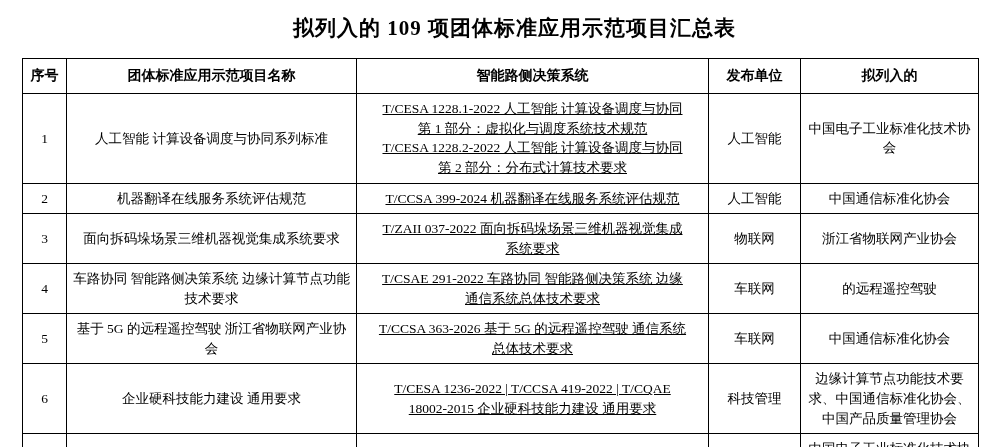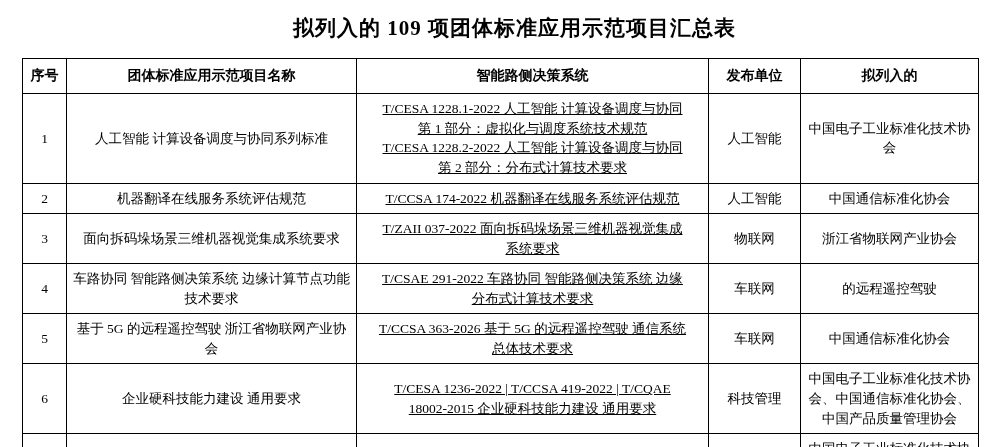--- a/index.html
+++ b/index.html
@@ -119,21 +119,21 @@
             <span class="code-line">第 2 部分：分布式计算技术要求</span>
           </td>
           <td class="field">人工智能</td>
           <td class="org">中国电子工业标准化技术协会</td>
         </tr>
 
         <tr>
           <td class="idx">2</td>
           <td class="name">机器翻译在线服务系统评估规范</td>
           <td class="code">
-            <span class="code-line">T/CCSA 174-2022  机器翻译在线服务系统评估规范</span>
+            <span class="code-line">T/CCSA 399-2024  机器翻译在线服务系统评估规范</span>
           </td>
           <td class="field">人工智能</td>
           <td class="org">中国通信标准化协会</td>
         </tr>
 
         <tr>
           <td class="idx">3</td>
           <td class="name">面向拆码垛场景三维机器视觉集成系统要求</td>
           <td class="code">
             <span class="code-line">T/ZAII 037-2022  面向拆码垛场景三维机器视觉集成</span>
@@ -141,21 +141,21 @@
           </td>
           <td class="field">物联网</td>
           <td class="org">浙江省物联网产业协会</td>
         </tr>
 
         <tr>
           <td class="idx">4</td>
           <td class="name">车路协同  智能路侧决策系统  边缘计算节点功能技术要求</td>
           <td class="code">
             <span class="code-line">T/CSAE 291-2022  车路协同  智能路侧决策系统  边缘</span>
-            <span class="code-line">分布式计算技术要求</span>
+            <span class="code-line">通信系统总体技术要求</span>
           </td>
           <td class="field">车联网</td>
           <td class="org">的远程遥控驾驶</td>
         </tr>
 
         <tr>
           <td class="idx">5</td>
           <td class="name">基于 5G 的远程遥控驾驶  浙江省物联网产业协会</td>
           <td class="code">
             <span class="code-line">T/CCSA 363-2026  基于 5G 的远程遥控驾驶  通信系统</span>
@@ -166,21 +166,21 @@
         </tr>
 
         <tr>
           <td class="idx">6</td>
           <td class="name">企业硬科技能力建设  通用要求</td>
           <td class="code">
             <span class="code-line">T/CESA 1236-2022 | T/CCSA 419-2022 | T/CQAE</span>
             <span class="code-line">18002-2015  企业硬科技能力建设  通用要求</span>
           </td>
           <td class="field">科技管理</td>
-          <td class="org">中国电子工业标准化技术协会、中国通信标准化协会、中国产品质量管理协会</td>
+          <td class="org">边缘计算节点功能技术要求、中国通信标准化协会、中国产品质量管理协会</td>
         </tr>
 
         <tr>
           <td class="idx">7</td>
           <td class="name">企业硬科技属性评价规范</td>
           <td class="code">
             
           </td>
           <td class="field">科技管理</td>
           <td class="org">中国电子工业标准化技术协会</td>

